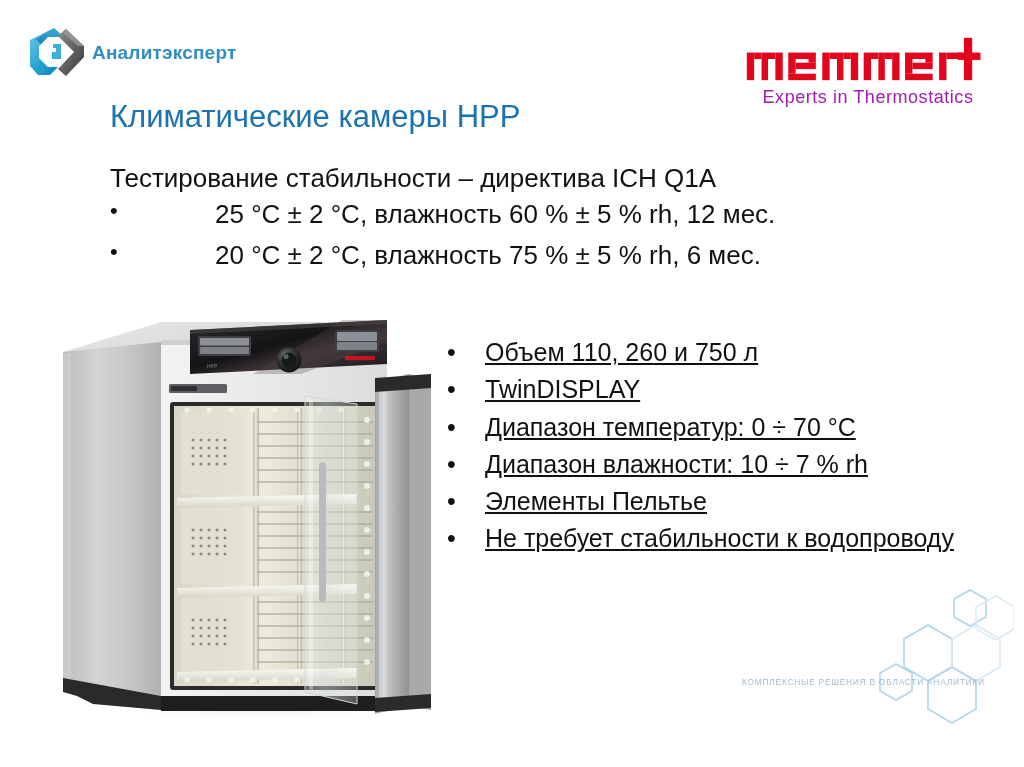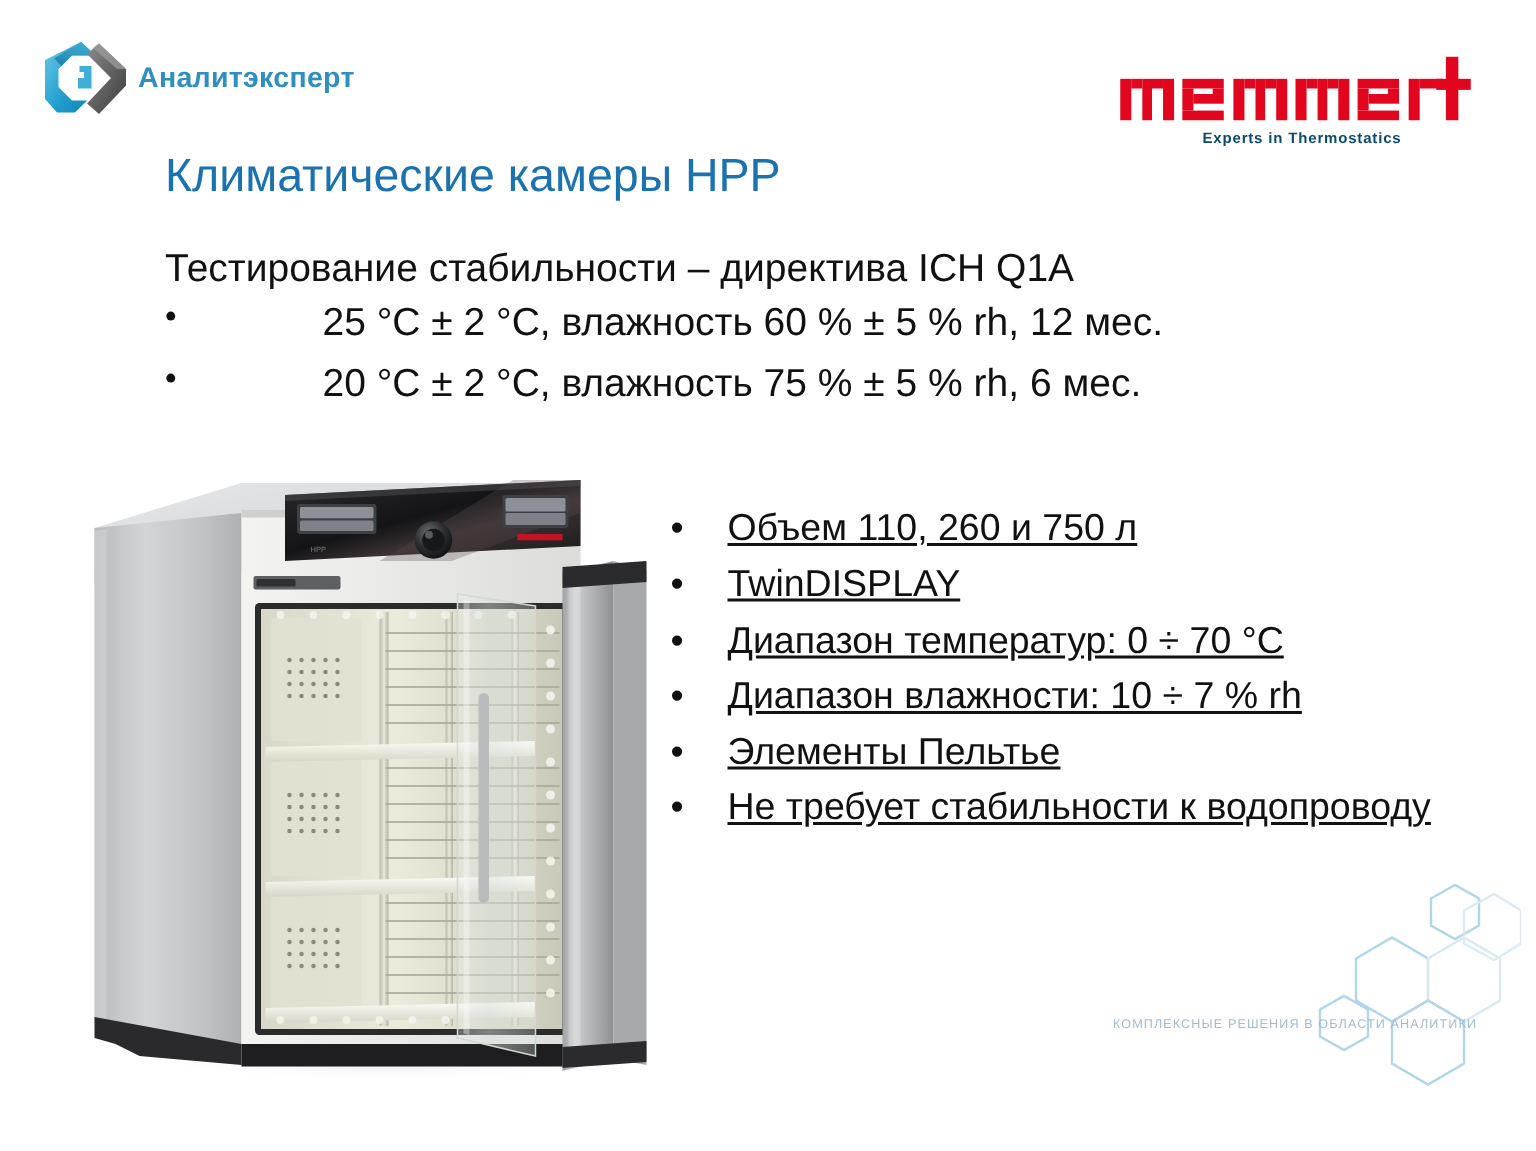--- a/index.html
+++ b/index.html
@@ -12,21 +12,21 @@
   }
 
   
   .brand-logo { position: absolute; left: 28px; top: 24px; display: flex; align-items: center; }
   .brand-mark { width: 64px; height: 58px; flex: none; }
   .brand-name { font-size: 19px; font-weight: bold; color: #2e8fc0; letter-spacing: .2px; white-space: nowrap; }
 
   .memmert-logo { position: absolute; right: 22px; top: 36px; text-align: center; width: 268px; }
   .memmert-word { height: 46px; display: block; margin: 0 auto; }
   .memmert-tag {
-    font-size: 10px; font-weight: bold; color: #0c4a6e;
+    font-size: 18px; font-weight: normal; color: #a21caf;
     letter-spacing: .55px; margin-top: 5px; white-space: nowrap;
   }
 
   
   .page-title {
     position: absolute; left: 110px; top: 99px;
     font-size: 31px; color: #1a72b0; white-space: nowrap;
   }
 
   

